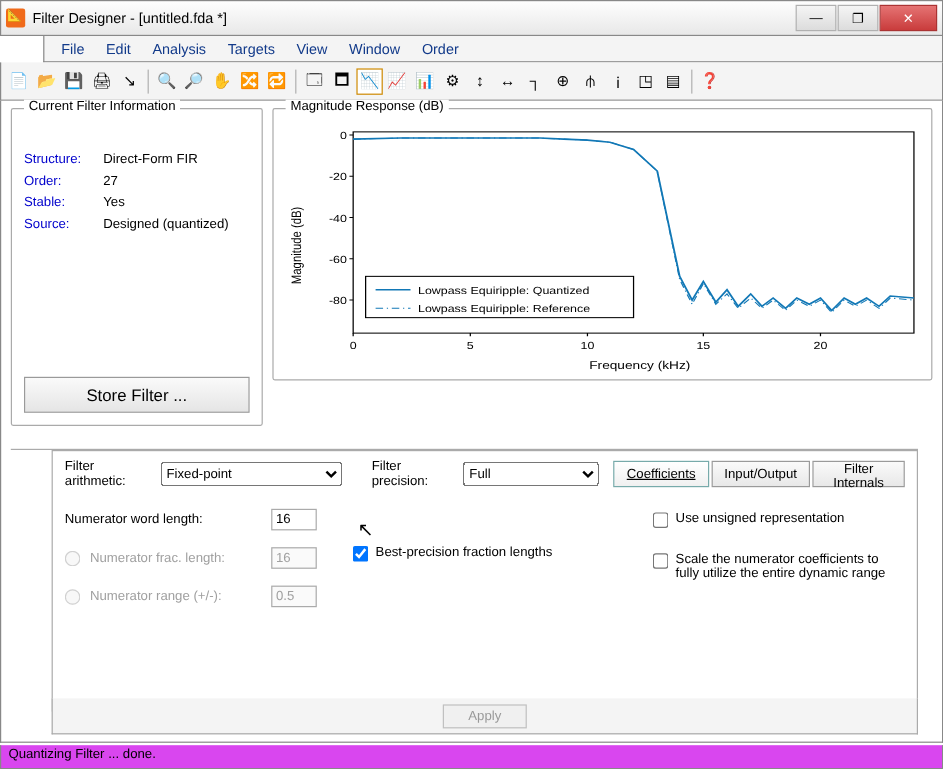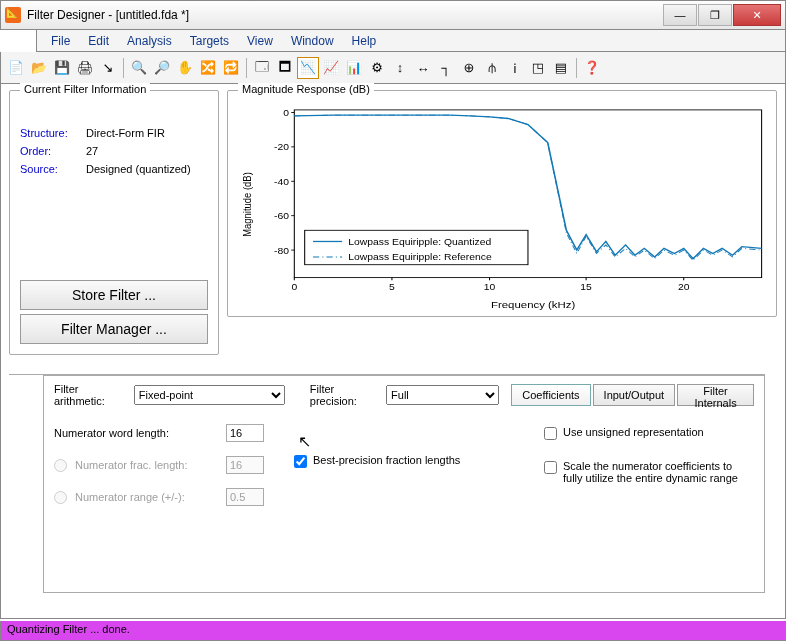--- a/index.html
+++ b/index.html
@@ -40,21 +40,21 @@
 .cfi-buttons button { height: 30px; font-size: 14px; background: linear-gradient(#fafafa, #e5e5e5); border: 1px solid #9a9a9a; }
 
 .mgr { flex: 1; height: 227px; position: relative; padding-left: 12px; }
 
 .controls { position: absolute; left: 34px; top: 0; right: 0; height: 218px; border: 1px solid #aaa; background: #fff; padding: 6px 10px; }
 .ctrl-row1 { display: flex; align-items: center; gap: 6px; height: 26px; }
 .ctrl-row1 label { font-size: 11px; }
 .ctrl-row1 select { height: 20px; font-size: 11px; }
 .tabbtns { display: flex; gap: 2px; margin-left: 6px; }
 .tabbtns button { height: 22px; padding: 0 10px; font-size: 11px; background: linear-gradient(#fafafa, #e8e8e8); border: 1px solid #9a9a9a; }
-.tabbtns button.active { background: linear-gradient(#fff, #f0f0f0); border-color: #7aa; }
+.tabbtns button.active { background: linear-gradient(#fff, #f0f0f0); border-color: #7aa; text-decoration: underline; }
 
 .coeff-area { display: flex; gap: 30px; margin-top: 16px; }
 .coeff-left { width: 210px; display: flex; flex-direction: column; gap: 14px; }
 .coeff-left .rw { display: flex; align-items: center; gap: 8px; }
 .coeff-left .rw label { flex: 1; font-size: 11px; }
 .coeff-left .rw input[type=text] { width: 38px; height: 18px; font-size: 11px; text-align: left; padding: 0 3px; border: 1px solid #aaa; }
 .coeff-left .rw.disabled label, .coeff-left .rw.disabled input { color: #a0a0a0; }
 .coeff-left .rw input[type=radio] { margin: 0; }
 .coeff-mid { width: 220px; padding-top: 2px; font-size: 11px; margin-top: 28px; }
 .coeff-right { flex: 1; display: flex; flex-direction: column; gap: 20px; font-size: 11px; padding-top: 2px; }
@@ -87,21 +87,21 @@
   </div>
 </div>
 
 <div class="menubar">
   <div class="mi">File</div>
   <div class="mi">Edit</div>
   <div class="mi">Analysis</div>
   <div class="mi">Targets</div>
   <div class="mi">View</div>
   <div class="mi">Window</div>
-  <div class="mi">Help</div>
+  <div class="mi">Order</div>
 </div>
 
 <div class="toolbar">
   <div class="tbtn">📄</div>
   <div class="tbtn">📂</div>
   <div class="tbtn">💾</div>
   <div class="tbtn">🖨</div>
   <div class="tbtn">↘</div>
   <div class="tsep"></div>
   <div class="tbtn">🔍</div>
@@ -137,28 +137,31 @@
         <tbody>
             <tr>
               <td>Structure:</td>
               <td>Direct-Form FIR</td>
             </tr>
         <tr>
               <td>Order:</td>
               <td>27</td>
             </tr>
         <tr>
+              <td>Stable:</td>
+              <td>Yes</td>
+            </tr>
+        <tr>
               <td>Source:</td>
               <td>Designed (quantized)</td>
             </tr>
       </tbody>
         </table>
       <div class="cfi-buttons">
         <button>Store Filter ...</button>
-        <button>Filter Manager ...</button>
       </div>
     </div>
 
     <div class="group mgr">
       <div class="legend">Magnitude Response (dB)</div>
       <div class="chart">
         <svg viewBox="0 0 520 250" preserveAspectRatio="none">
           <g font-family="Arial" font-size="11">
             <text x="18" y="125" transform="rotate(-90 18 125)" text-anchor="middle" class="axis-lbl">Magnitude (dB)</text>
             <text x="290" y="245" text-anchor="middle" class="axis-lbl">Frequency (kHz)</text>
@@ -254,20 +257,23 @@
             <input type="checkbox" style="">
             <span>Use unsigned representation</span>
           </div>
           <div class="chk">
             <input type="checkbox" style="">
             <span>Scale the numerator coefficients to fully utilize the entire dynamic range</span>
           </div>
         </div>
       </div>
     </div>
+    <div class="applybar">
+      <button disabled="">Apply</button>
+    </div>
   </div>
 </div>
 
 <div class="cursor">↖</div>
 
 <div class="statusbar">
   <span>Quantizing Filter ... done.</span>
 </div>
 
 </body></html>

